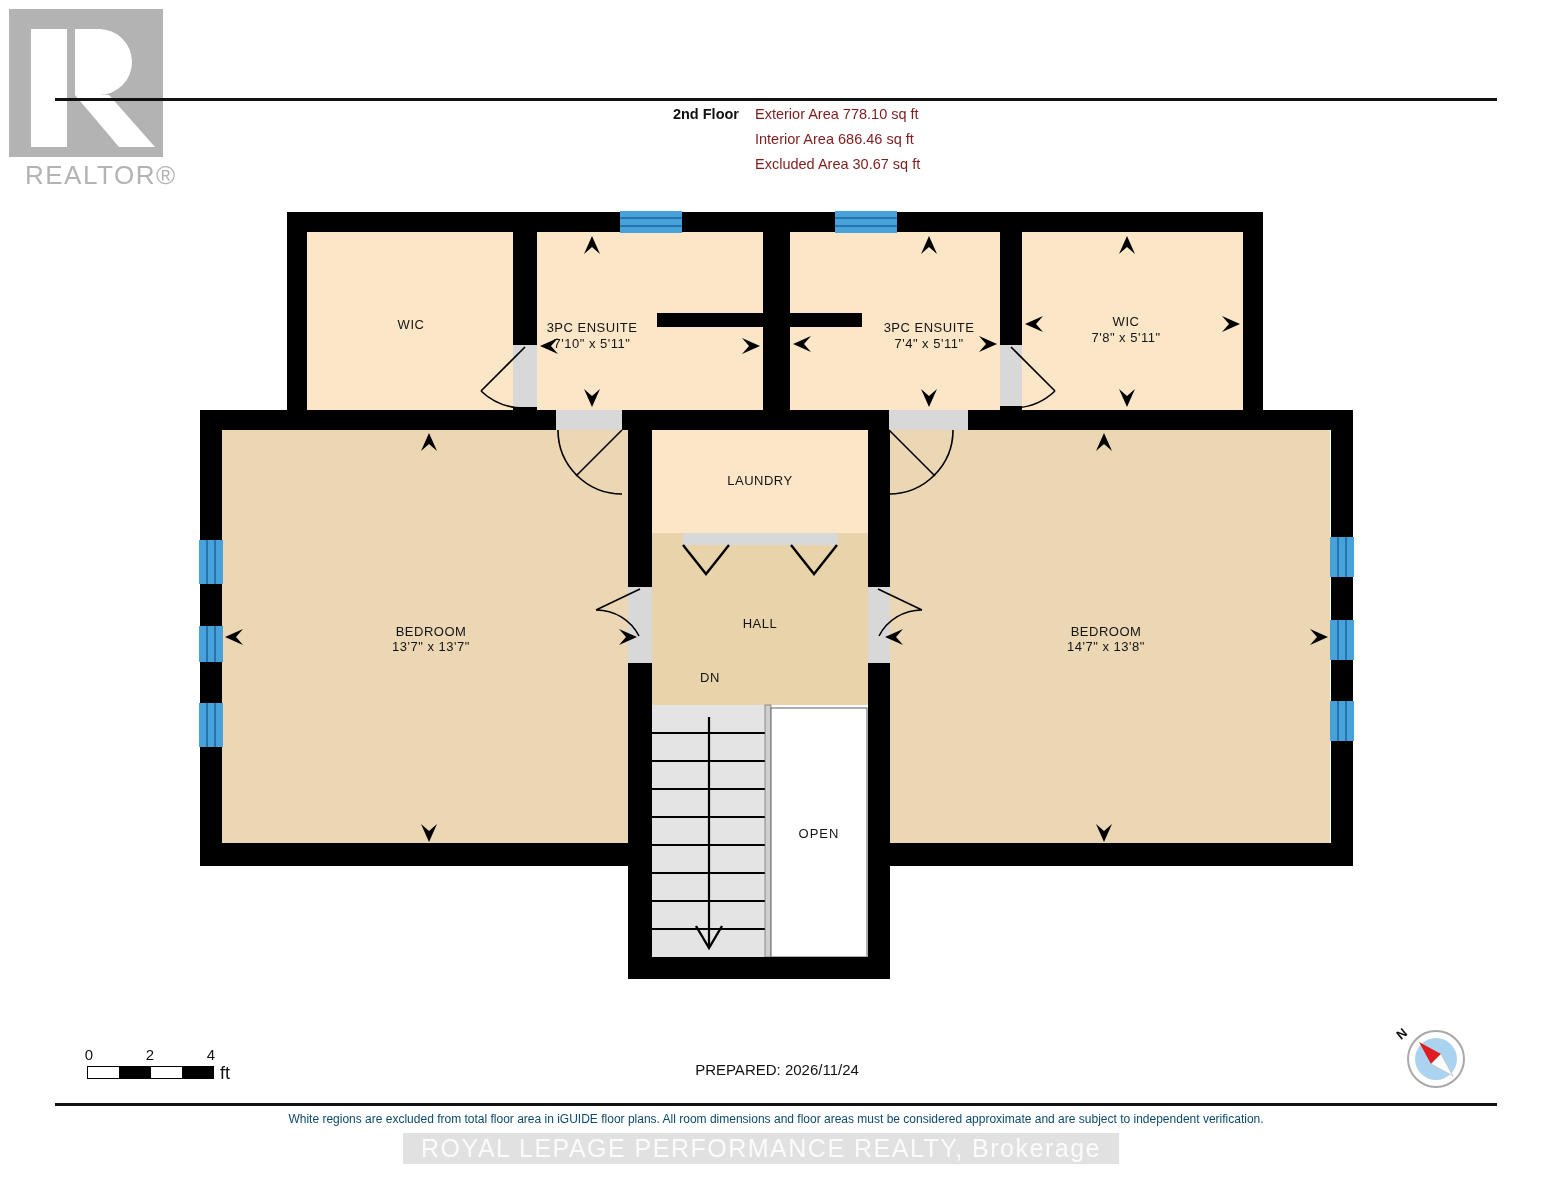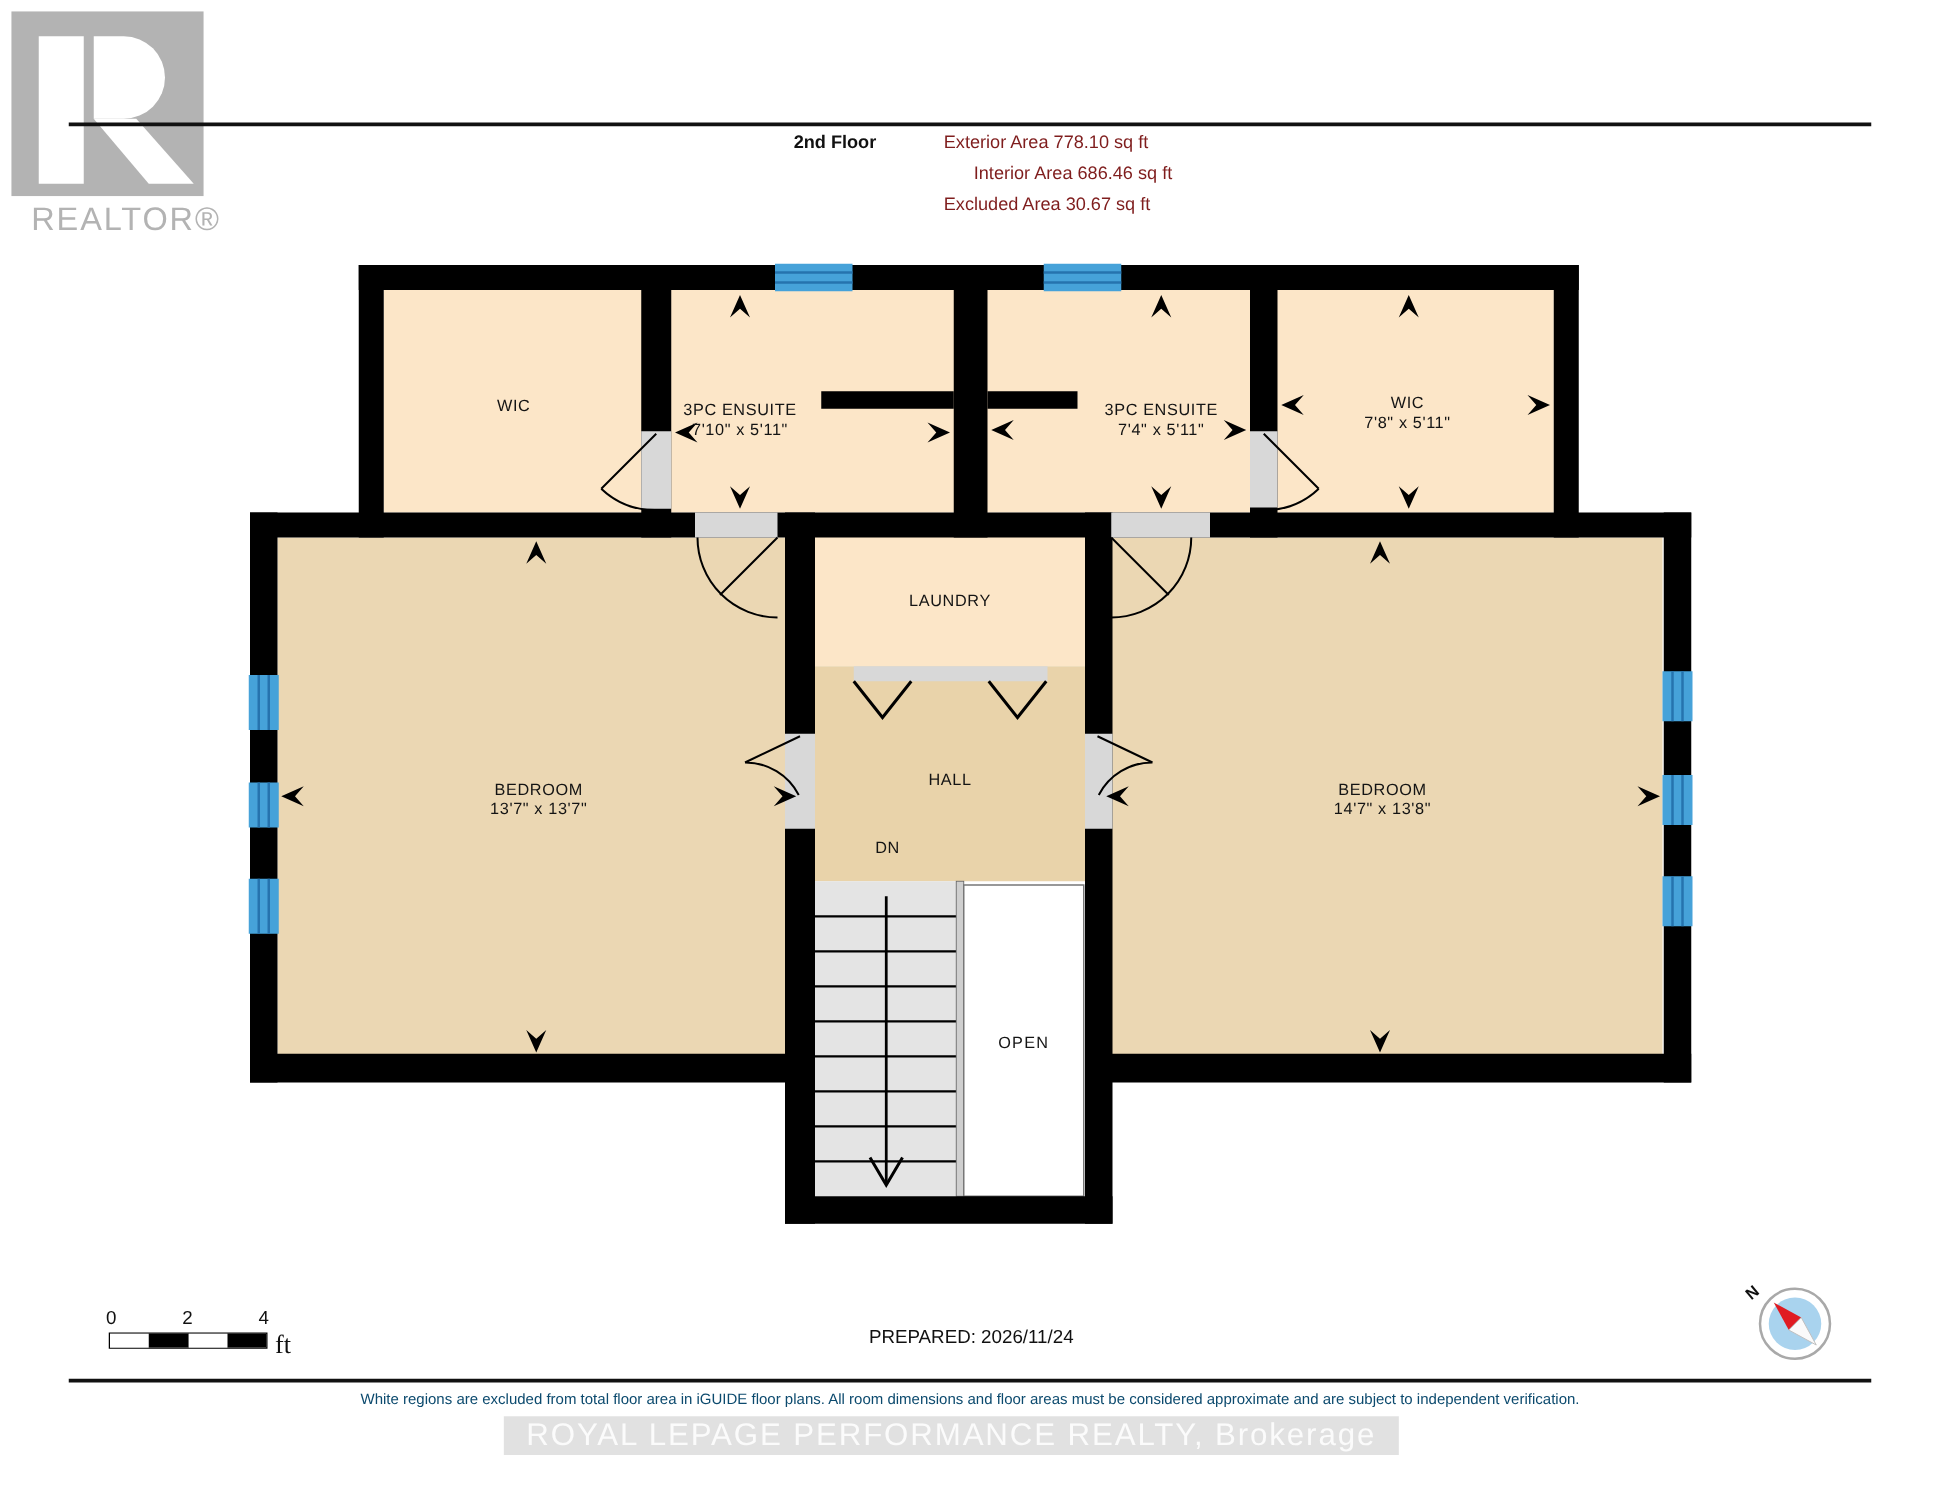--- a/index.html
+++ b/index.html
@@ -2,29 +2,29 @@
 <html><head>
 <meta charset="utf-8">
 <style>
   html,body{margin:0;padding:0;background:#fff;}
   .page{position:relative;width:1553px;height:1200px;background:#ffffff;overflow:hidden;
         font-family:"Liberation Sans", sans-serif;color:#111;}
   .abs{position:absolute;}
   .hline{position:absolute;background:#111;height:3px;}
   .title{position:absolute;top:52px;left:741px;transform:translateX(-50%);
          font-size:26px;font-weight:bold;white-space:nowrap;color:#0d0d0d;}
-  .floor-label{position:absolute;top:106px;right:852px;font-size:14.5px;font-weight:bold;white-space:nowrap;margin-left:12px;}
+  .floor-label{position:absolute;top:106px;right:814px;font-size:14.5px;font-weight:bold;white-space:nowrap;margin-left:12px;}
   .stat{position:absolute;left:755px;font-size:14.5px;white-space:nowrap;color:#7f1d1d;}
   .realtor-text{position:absolute;left:25px;top:160px;width:176px;font-size:26px;color:#b3b3b3;
                 letter-spacing:1.5px;font-weight:400;}
   .scale-num{position:absolute;top:1046px;font-size:15px;color:#111;transform:translateX(-50%);}
   .scale-bar{position:absolute;left:87px;top:1066px;width:125px;height:11px;border:1.5px solid #000;
              display:flex;box-sizing:content-box;}
   .scale-bar .seg{flex:1;height:100%;}
-  .scale-ft{position:absolute;left:220px;top:1063px;font-size:21px;font-family:Liberation Serif, serif;}
+  .scale-ft{position:absolute;left:220px;top:1063px;font-size:18px;}
   .prepared{position:absolute;left:777px;top:1061px;transform:translateX(-50%);font-size:15px;white-space:nowrap;}
   .disclaimer{position:absolute;left:776px;top:1112px;transform:translateX(-50%);font-size:12px;
               white-space:nowrap;color:#0c4a6e;}
   .watermark{position:absolute;left:761px;top:1133px;transform:translateX(-50%);
              background:rgba(218,218,218,0.8);color:#fbfbfb;font-size:25px;letter-spacing:1.5px;
              padding:1px 18px;white-space:nowrap;}
   svg text{font-family:"Liberation Sans", sans-serif;}
 </style>
 </head>
 <body>
@@ -37,21 +37,21 @@
     <path d="M66,20 h24 a33,33 0 0 1 0,66 h-24 z" fill="#fff"></path>
     <polygon points="66,86 100,86 146,138 110,138" fill="#fff"></polygon>
   </svg>
   <div class="realtor-text">REALTOR®</div>
 
   <div class="hline" style="left:55px;top:98px;width:1442px;"></div>
 
 
   <div class="floor-label">2nd Floor</div>
   <div class="stat" style="top:106px;">Exterior Area 778.10 sq ft</div>
-  <div class="stat" style="top:131px;margin-left:24px;">Interior Area 686.46 sq ft</div>
+  <div class="stat" style="top:131px;">Interior Area 686.46 sq ft</div>
   <div class="stat" style="top:156px;">Excluded Area 30.67 sq ft</div>
 
   <svg class="abs" style="left:0;top:0;" width="1553" height="1010" viewBox="0 0 1553 1010">
 
     <g>
       <rect x="307" y="232" width="936" height="178" fill="#fce6c8"></rect>
       <rect x="222" y="430" width="430" height="415" fill="#ebd7b3"></rect>
       <rect x="868" y="430" width="462" height="415" fill="#ebd7b3"></rect>
       <rect x="652" y="428" width="216" height="105" fill="#fce6c8"></rect>
       <rect x="652" y="533" width="216" height="172" fill="#e9d3aa"></rect>

